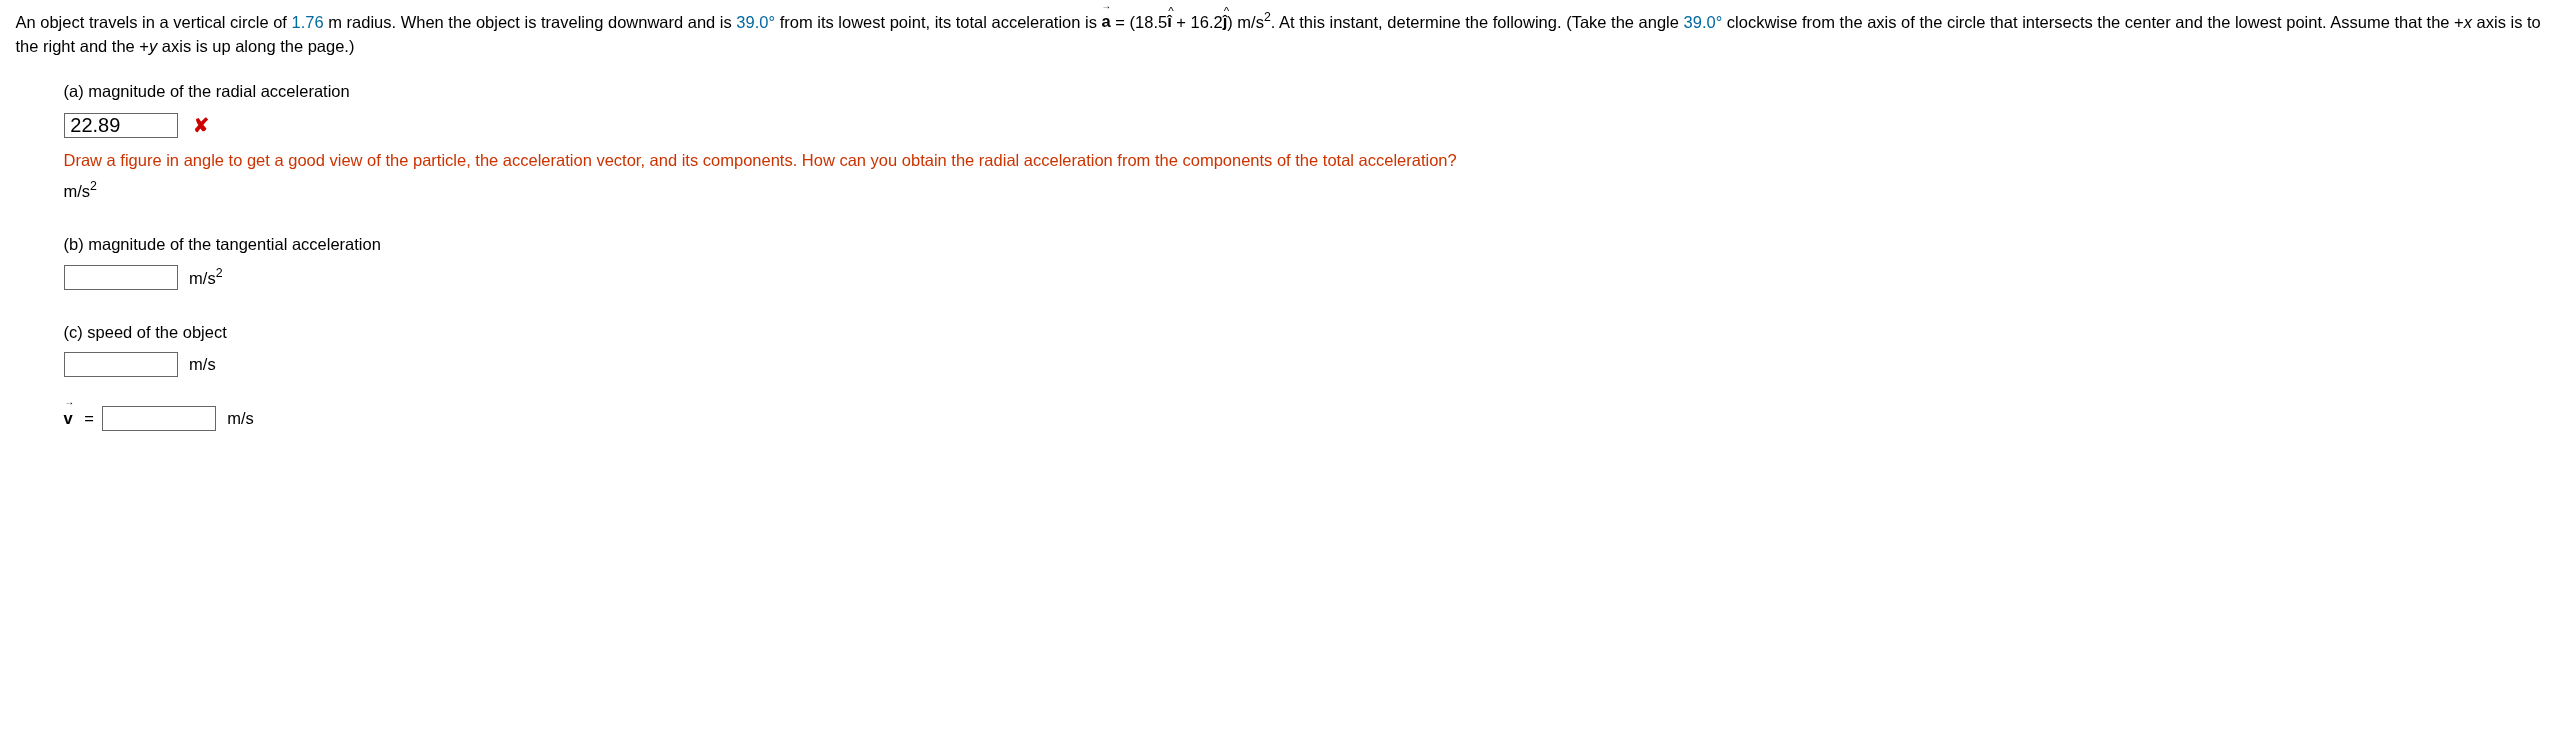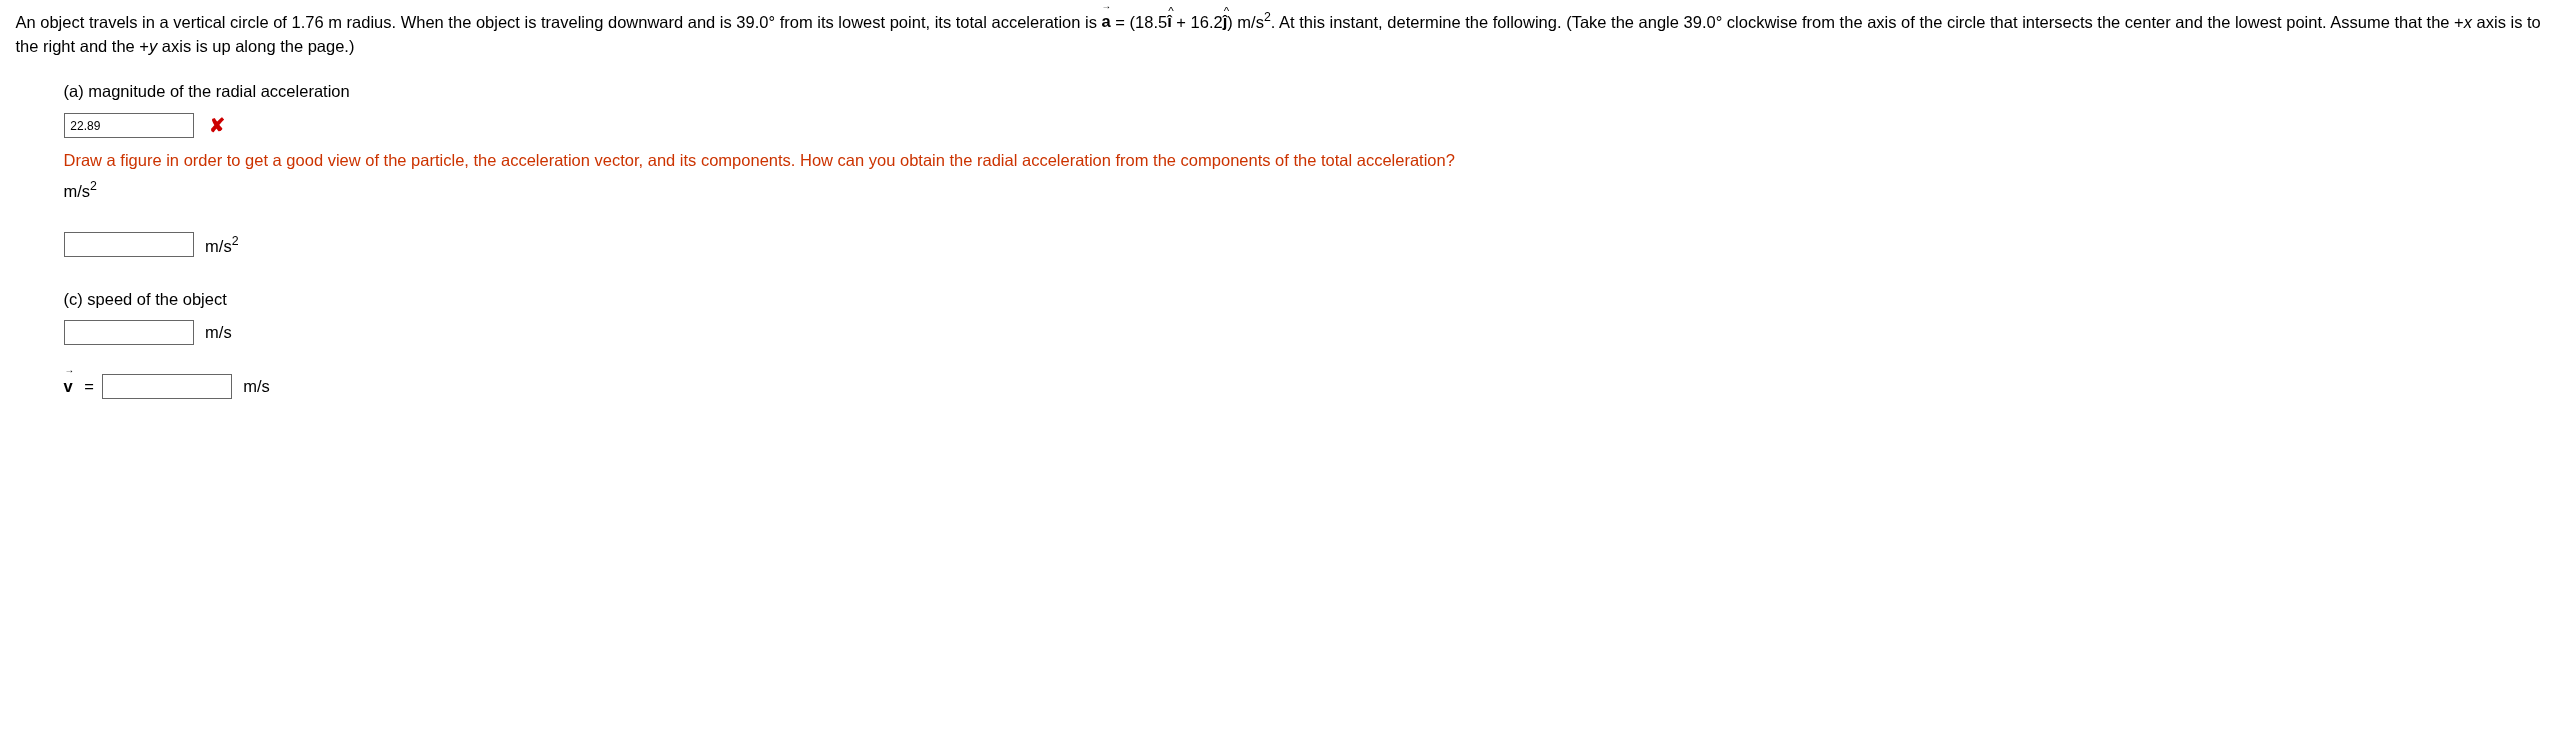--- a/index.html
+++ b/index.html
@@ -11,21 +11,21 @@
       font-family: Verdana, Geneva, sans-serif;
       font-size: 16.5px;
       color: #000;
       padding: 7.7px 15.5px;
       line-height: 1.5;
     }
     .problem-statement {
       margin-bottom: 19.4px;
     }
     .highlight-red {
-      color: #000000;
+      color: #0369a1;
     }
     .sup {
       font-size: 0.75em;
       vertical-align: super;
     }
     .parts-container {
       padding-left: 48px;
     }
     .part {
       margin-bottom: 29px;
@@ -33,26 +33,26 @@
     }
     .part-label {
       margin-bottom: 7.7px;
     }
     .input-row {
       display: flex;
       align-items: center;
       gap: 7.7px;
     }
     .answer-input {
-      width: 130px;
+      width: 114px;
       height: 25px;
       border: 1px solid #666;
       padding: 1.9px 5.8px;
       font-family: Verdana, Geneva, sans-serif;
-      font-size: 12px;
+      font-size: 20px;
     }
     .x-icon {
       color: #cc0000;
       font-weight: bold;
       font-size: 19.4px;
       margin-left: 7.7px;
     }
     .feedback {
       color: #cc3300;
       margin-top: 7.7px;
@@ -116,25 +116,26 @@
 </div>
 
 <div class="parts-container">
 
   <div class="part">
     <div class="part-label">(a) magnitude of the radial acceleration</div>
     <div class="input-row">
       <input type="text" class="answer-input" value="22.89" style="">
       <span class="x-icon">✘</span>
     </div>
-    <div class="feedback">Draw a figure in order to get a good view of the particle, the acceleration vector, and its components. How can you obtain the radial acceleration from the components of the total acceleration?</div>
+    <div class="feedback">Draw a figure in angle to get a good view of the particle, the acceleration vector, and its components. How can you obtain the radial acceleration from the components of the total acceleration?</div>
     <div class="feedback-unit"><span>m/s</span><span class="sup">2</span></div>
   </div>
 
   <div class="part">
+    <div class="part-label">(b) magnitude of the tangential acceleration</div>
     <div class="input-row">
       <input type="text" class="answer-input" value="" style="">
       <span class="unit"><span>m/s</span><span class="sup">2</span></span>
     </div>
   </div>
 
   <div class="part">
     <div class="part-label">(c) speed of the object</div>
     <div class="input-row">
       <input type="text" class="answer-input" value="" style="">

